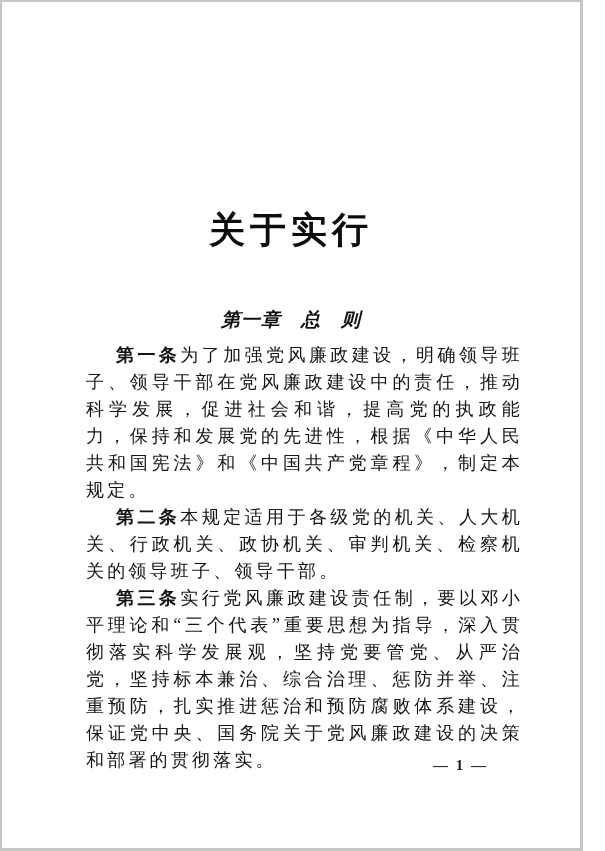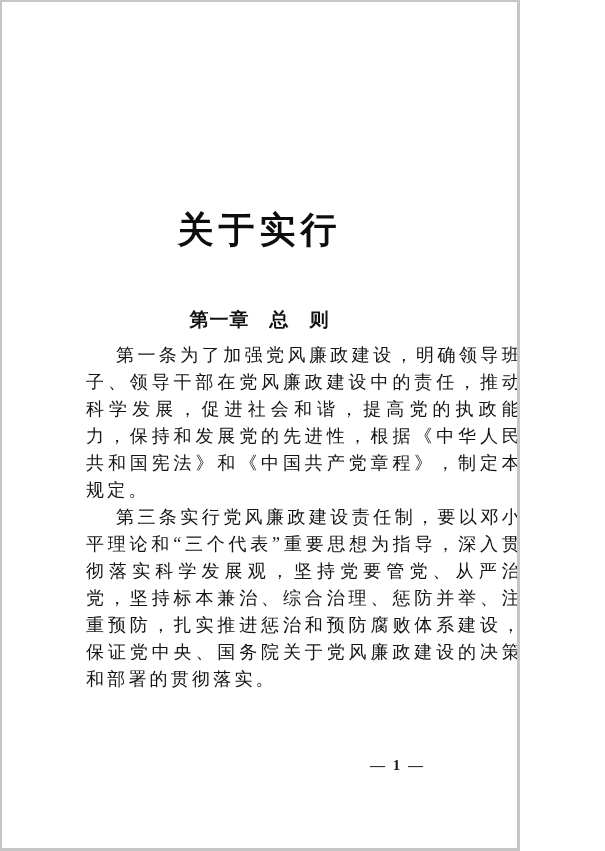--- a/index.html
+++ b/index.html
@@ -2,21 +2,21 @@
 <html><head>
 <meta charset="utf-8">
 <style>
   html, body {
     margin: 0;
     padding: 0;
     background: #ffffff;
   }
   .page {
     position: relative;
-    width: 520px;
+    width: 583px;
     height: 851px;
     box-sizing: border-box;
     background: #ffffff;
     border: 3px solid #c6c6c6;
     border-top-width: 2px;
     border-left-width: 2px;
     overflow: hidden;
     font-family: "Liberation Serif", "DejaVu Serif", serif;
     color: #141414;
   }
@@ -36,37 +36,38 @@
     letter-spacing: 1px;
   }
   .chapter-heading {
     margin: 58px 0 0 0;
     text-align: center;
     font-weight: bold;
     font-size: 19px;
     line-height: 21px;
     letter-spacing: 1px;
     color: #111111;
+    font-style: italic;
   }
   .body-text {
     margin: 12px 84px 0 84px;
     width: 437px;
   }
   .para {
     margin: 0;
     font-size: 18px;
     line-height: 27px;
     letter-spacing: 3.2px;
     text-align: justify;
     text-justify: inter-character;
     text-indent: 30px;
     word-break: break-all;
   }
   .para-label {
-    font-weight: normal;
+    font-weight: bold;
     margin-right: 0;
   }
   .para-label:empty {
     margin-right: 0;
   }
   .page-footer {
     position: absolute;
     top: 755px;
     right: 92px;
     font-size: 15px;
@@ -85,20 +86,23 @@
   </h1>
 
   <h2 class="chapter-heading">第一章　总　则</h2>
 
   <div class="body-text">
 
     <p class="para">
       <span class="para-label">第一条</span><span>为了加强党风廉政建设，明确领导班子、领导干部在党风廉政建设中的责任，推动科学发展，促进社会和谐，提高党的执政能力，保持和发展党的先进性，根据《中华人民共和国宪法》和《中国共产党章程》，制定本规定。</span>
     </p>
 
+    <p class="para">
+      <span class="para-label">第二条</span><span>本规定适用于各级党的机关、人大机关、行政机关、政协机关、审判机关、检察机关的领导班子、领导干部。</span>
+    </p>
 
 
     <p class="para">
       <span class="para-label">第三条</span><span>实行党风廉政建设责任制，要以邓小平理论和“三个代表”重要思想为指导，深入贯彻落实科学发展观，坚持党要管党、从严治党，坚持标本兼治、综合治理、惩防并举、注重预防，扎实推进惩治和预防腐败体系建设，保证党中央、国务院关于党风廉政建设的决策和部署的贯彻落实。</span>
     </p>
 
   </div>
 
   <div class="page-footer">— 1 —</div>
 

